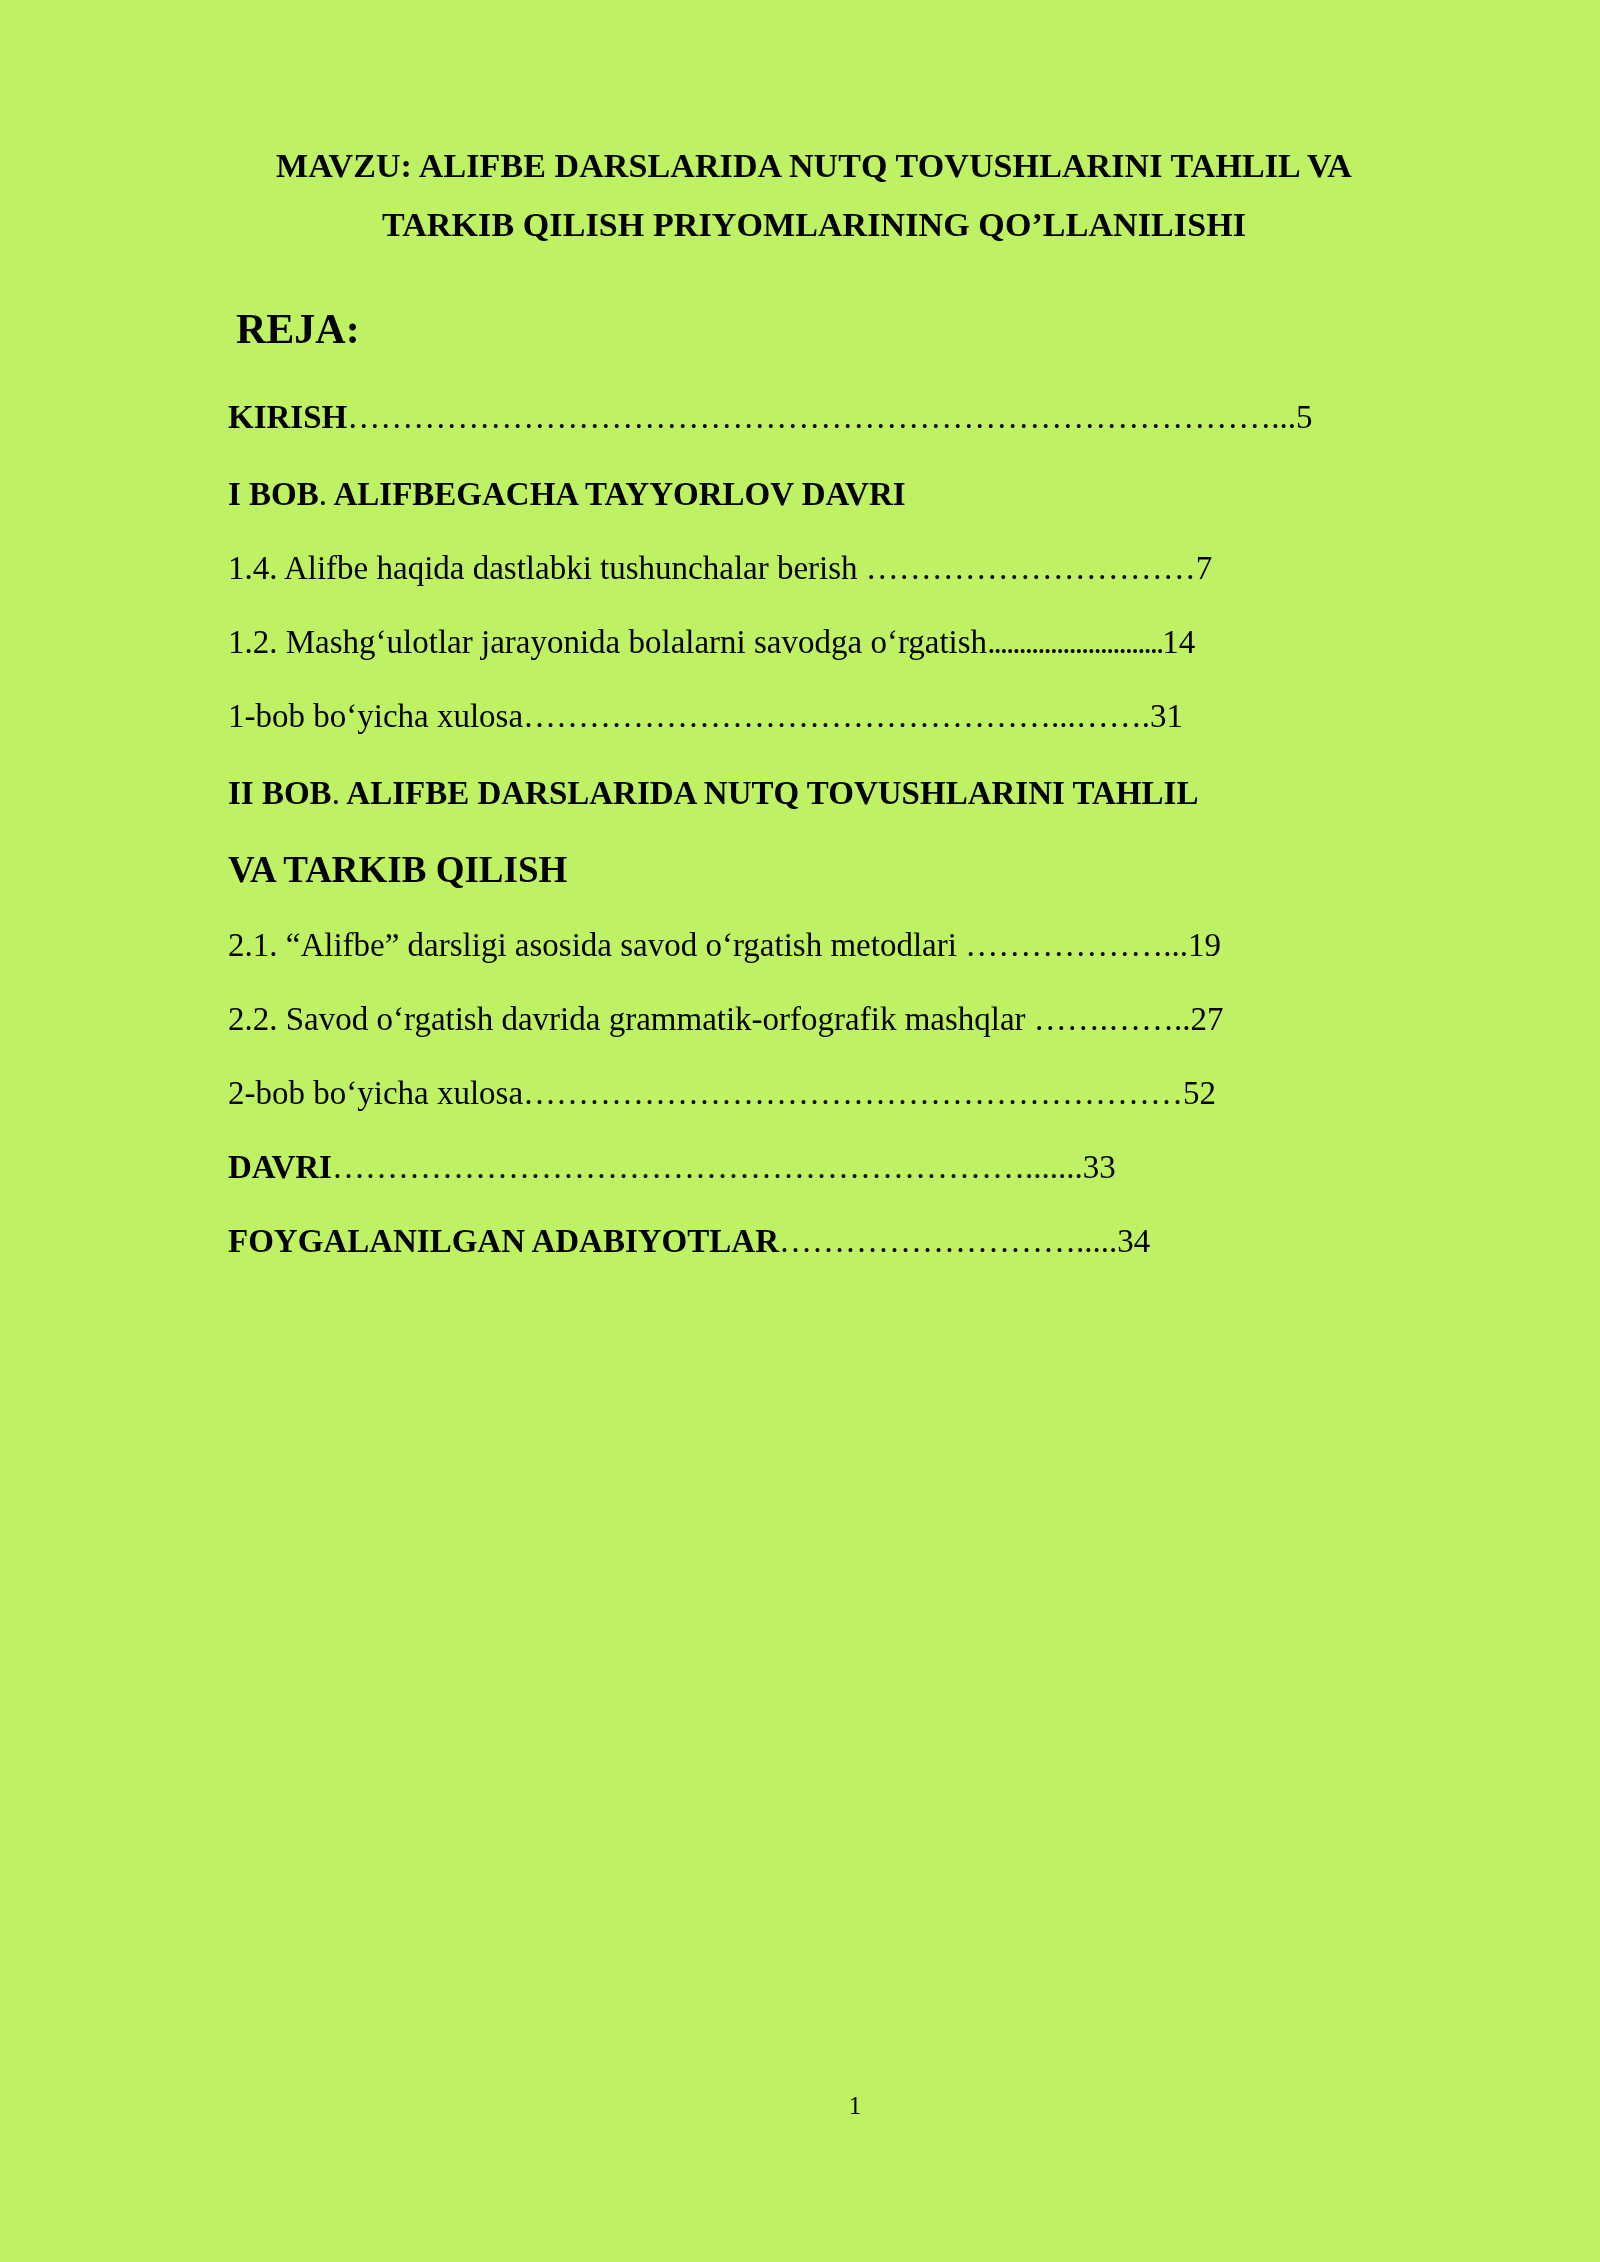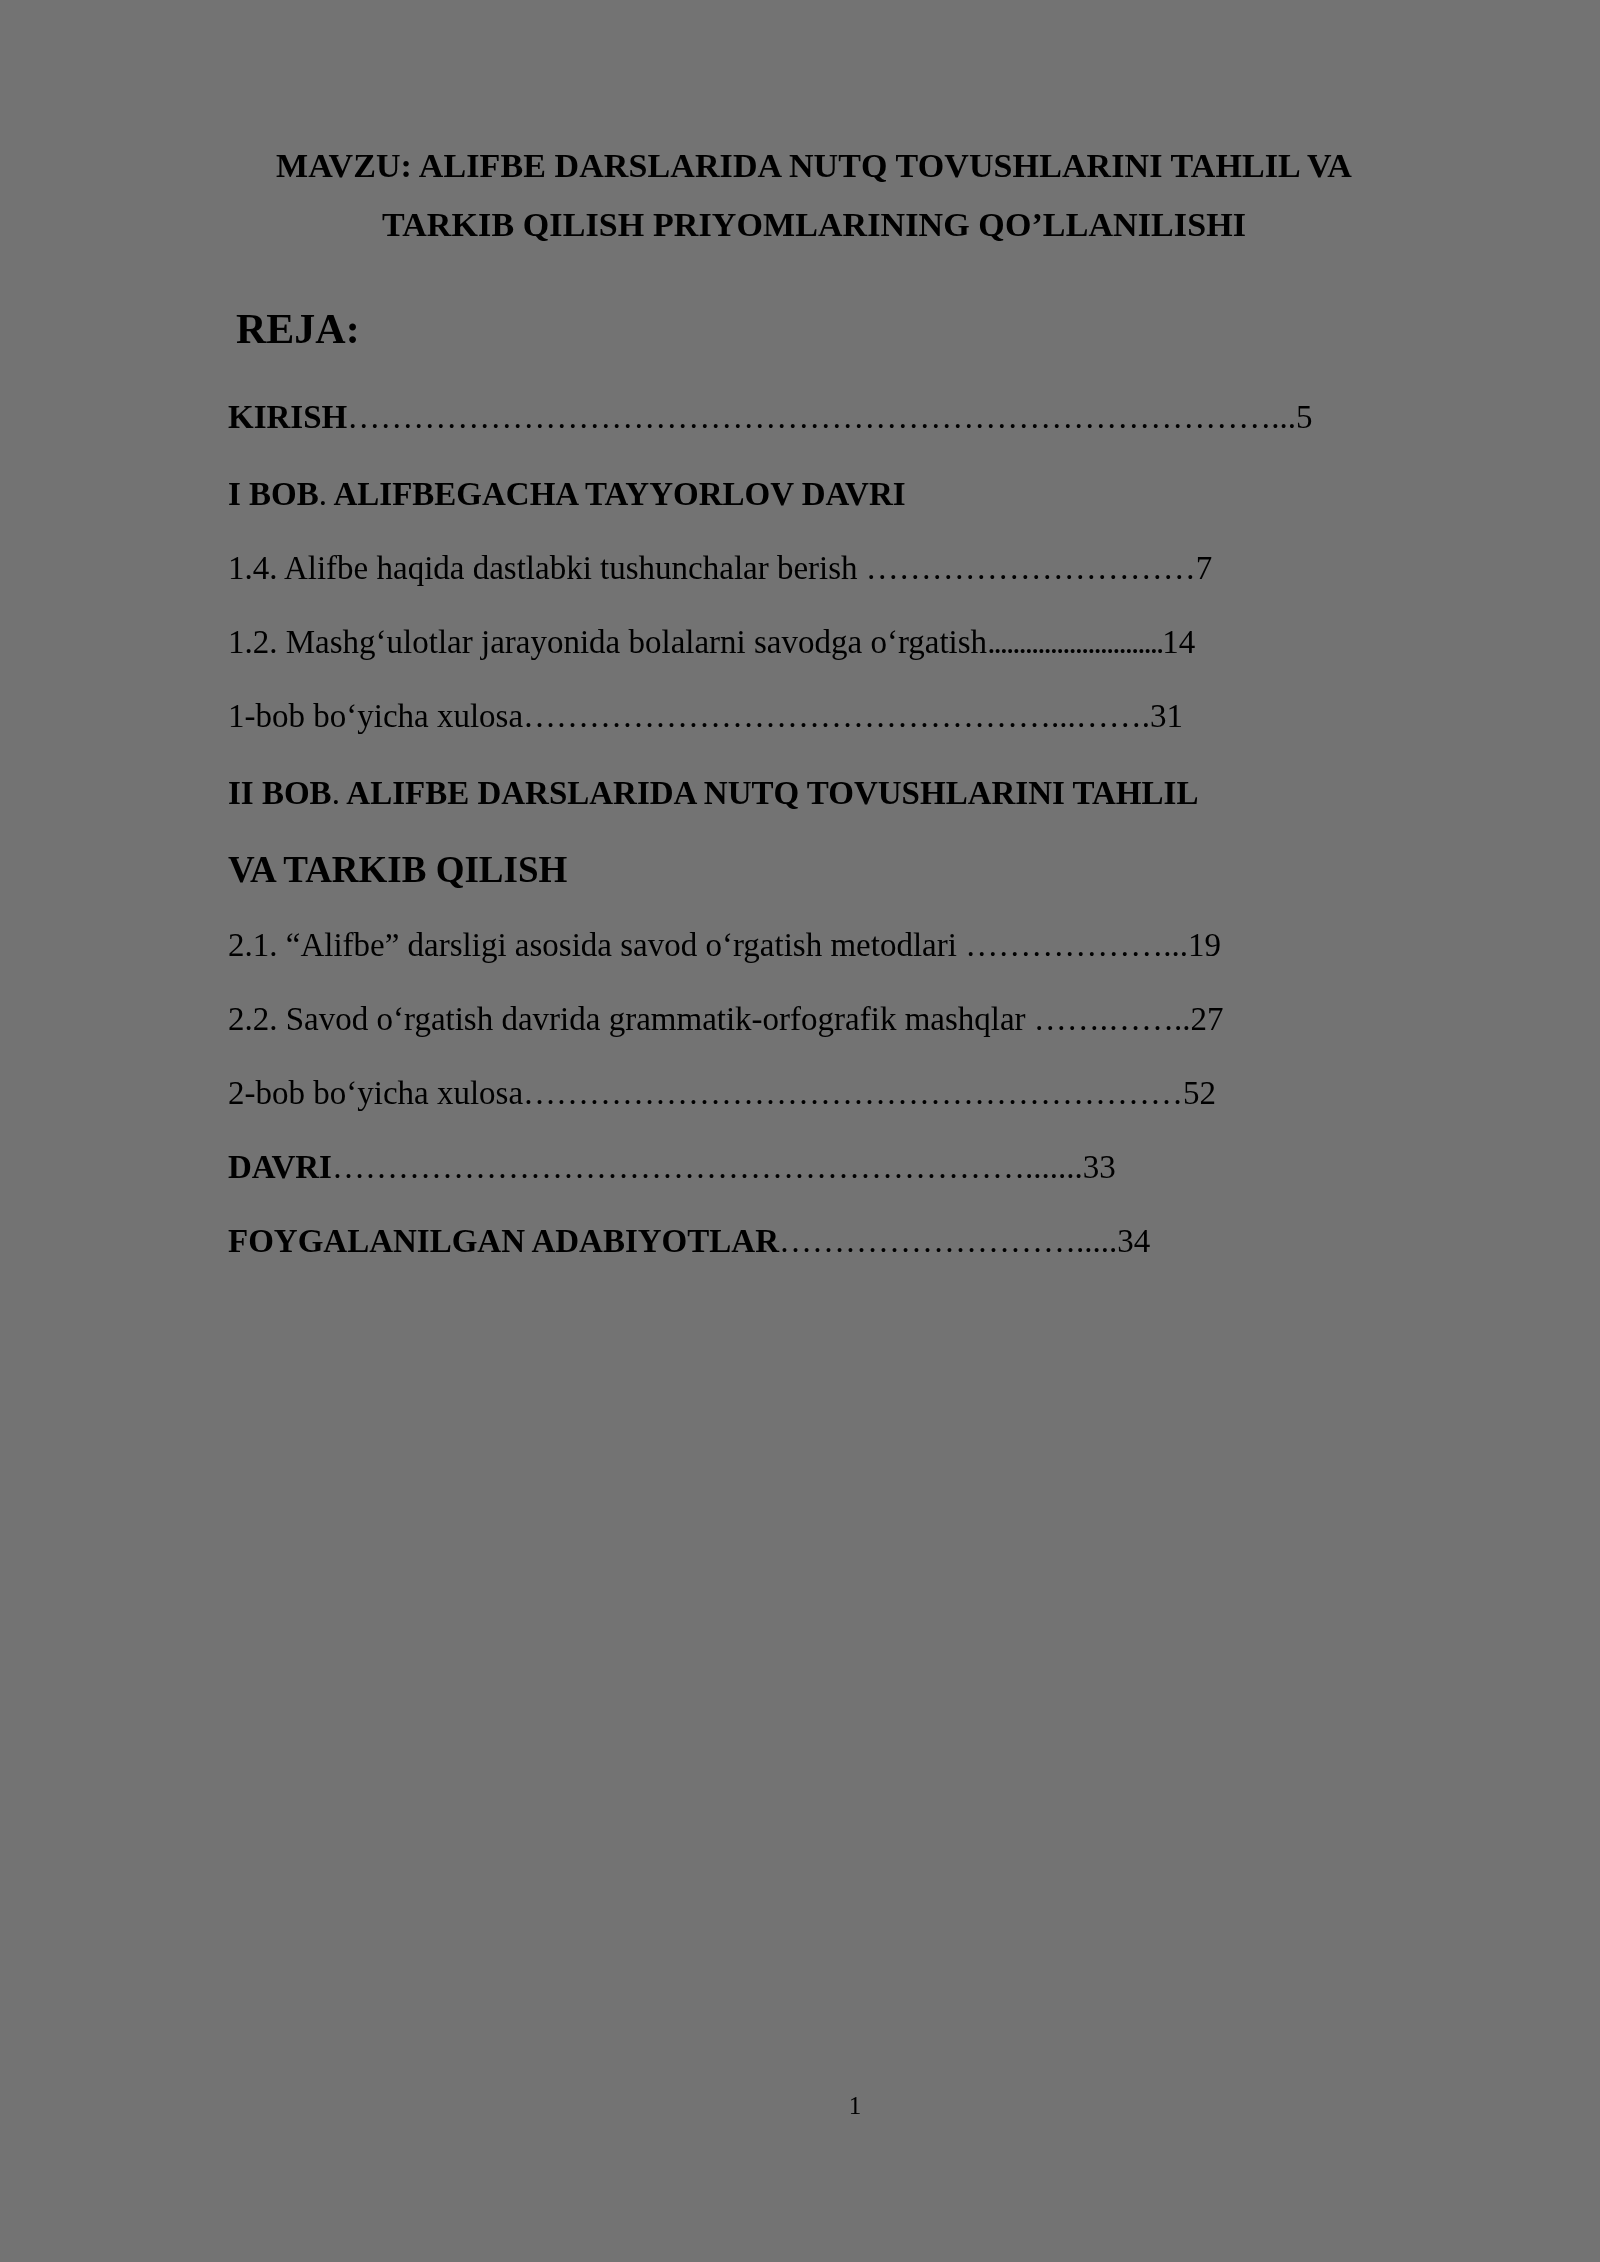--- a/index.html
+++ b/index.html
@@ -11,21 +11,21 @@
     font-family: "Liberation Serif", "DejaVu Serif", serif;
     color: #000000;
     -webkit-font-smoothing: antialiased;
   }
 
   .page {
     position: relative;
     width: 1600px;
     height: 2262px;
     margin: 0 auto;
-    background: #737373;
+    background: #bef264;
     box-sizing: border-box;
     overflow: hidden;
   }
 
   .content {
     position: absolute;
     left: 228px;
     top: 0;
     width: 1172px;
   }

